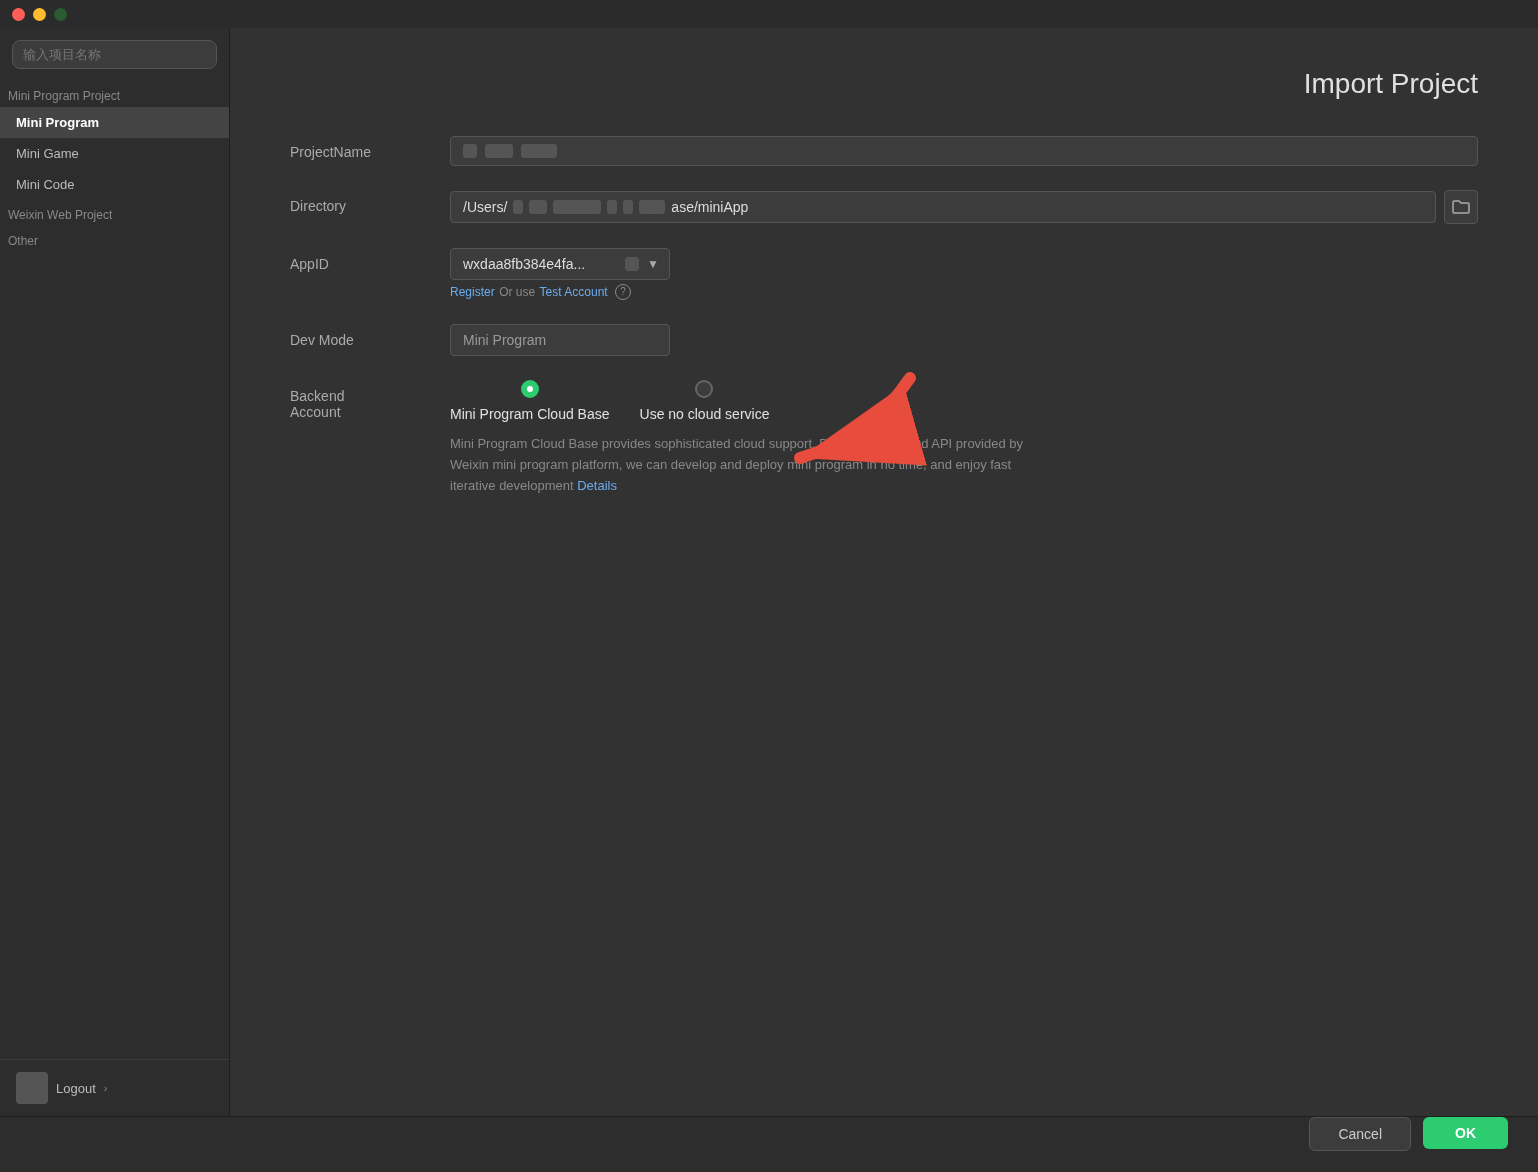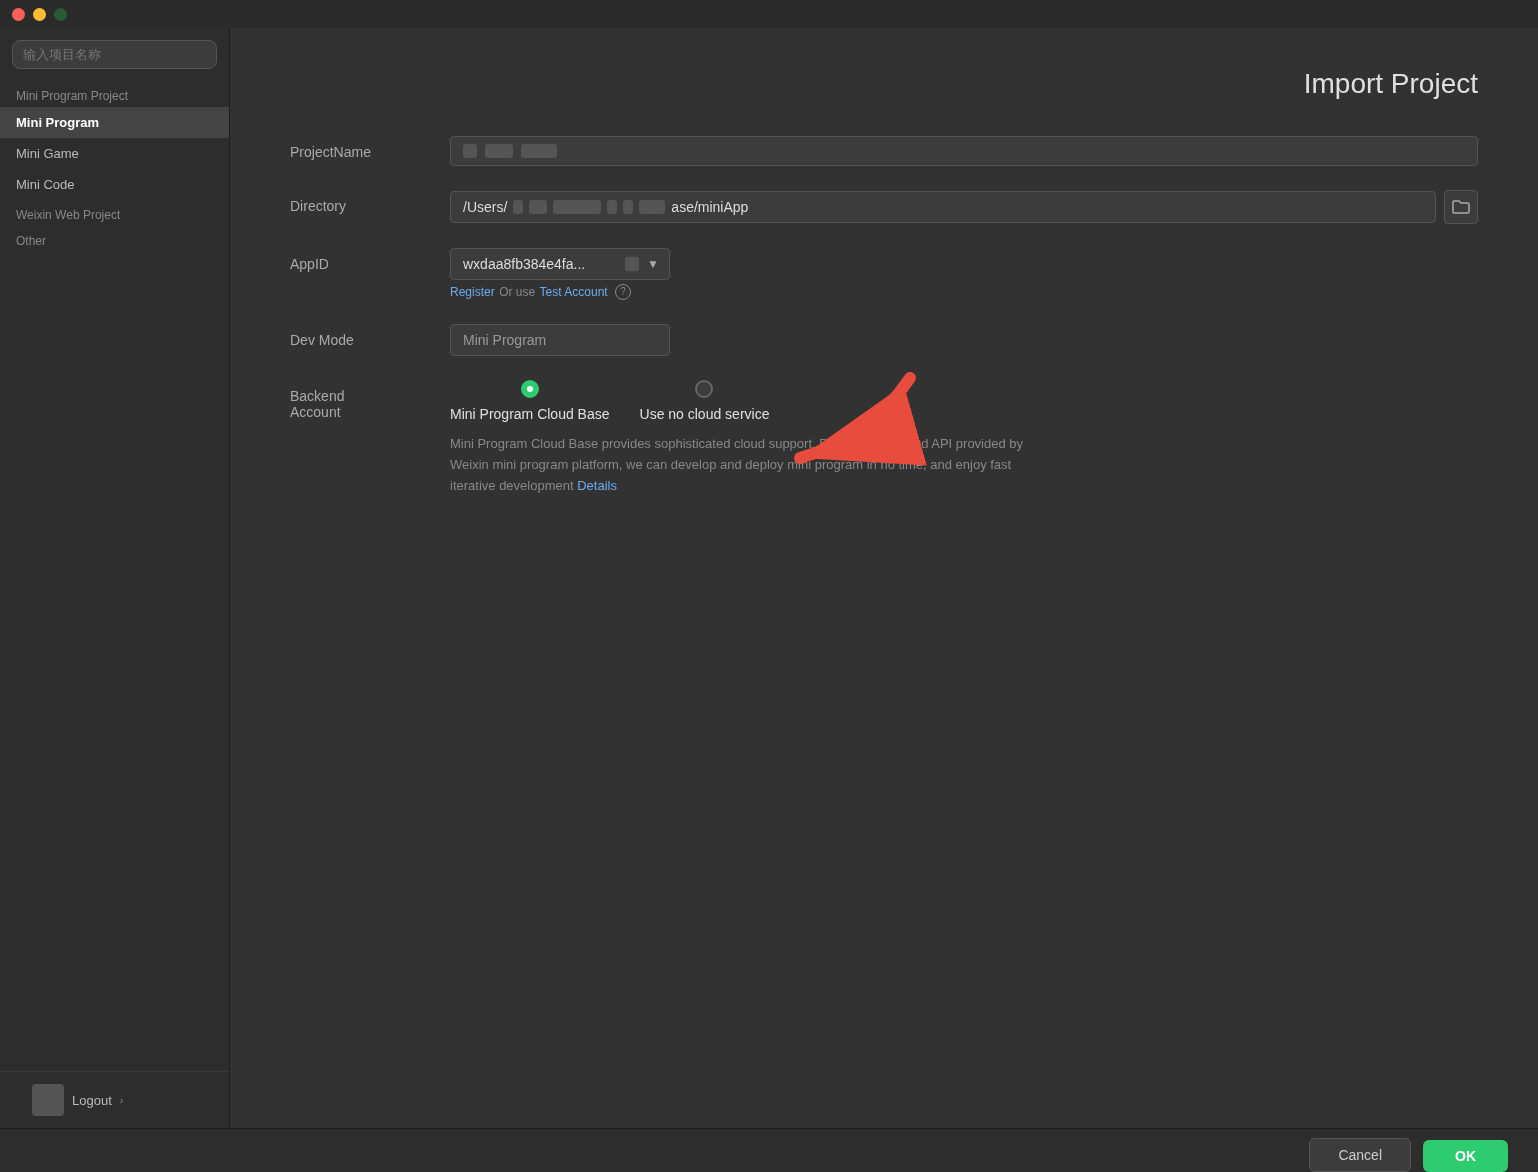--- a/index.html
+++ b/index.html
@@ -52,39 +52,39 @@
     .sidebar-search {
       margin: 12px;
       background: #3c3c3c;
       border: 1px solid #555;
       border-radius: 8px;
       padding: 6px 10px;
       color: #aaa;
       font-size: 13px;
     }
     .sidebar-group-label {
-      padding: 8px 16px 4px;
+      padding: 8px 8px 4px;
       font-size: 12px;
       color: #888;
     }
     .sidebar-item {
       padding: 8px 16px;
       font-size: 13px;
       color: #bbb;
       cursor: pointer;
       border-radius: 0;
     }
     .sidebar-item.active {
       background: #444;
       color: #fff;
       font-weight: 600;
     }
     .sidebar-footer {
       margin-top: auto;
-      padding: 12px 32px;
+      padding: 12px 16px;
       border-top: 1px solid #3a3a3a;
       display: flex;
       align-items: center;
       gap: 8px;
     }
     .sidebar-footer-avatar {
       width: 32px; height: 32px;
       background: #555;
       border-radius: 4px;
     }
@@ -249,25 +249,25 @@
       max-width: 600px;
     }
     .details-link {
       color: #6aacf0;
       cursor: pointer;
       text-decoration: none;
     }
 
     
     .bottom-bar {
-      height: 44px;
+      height: 56px;
       background: #2d2d2d;
       border-top: 1px solid #1e1e1e;
       display: flex;
-      align-items: flex-end;
+      align-items: flex-start;
       justify-content: flex-end;
       padding: 0 30px;
       gap: 12px;
       flex-shrink: 0;
     }
     .btn-cancel {
       background: #3c3c3c;
       border: 1px solid #555;
       border-radius: 6px;
       color: #ccc;

